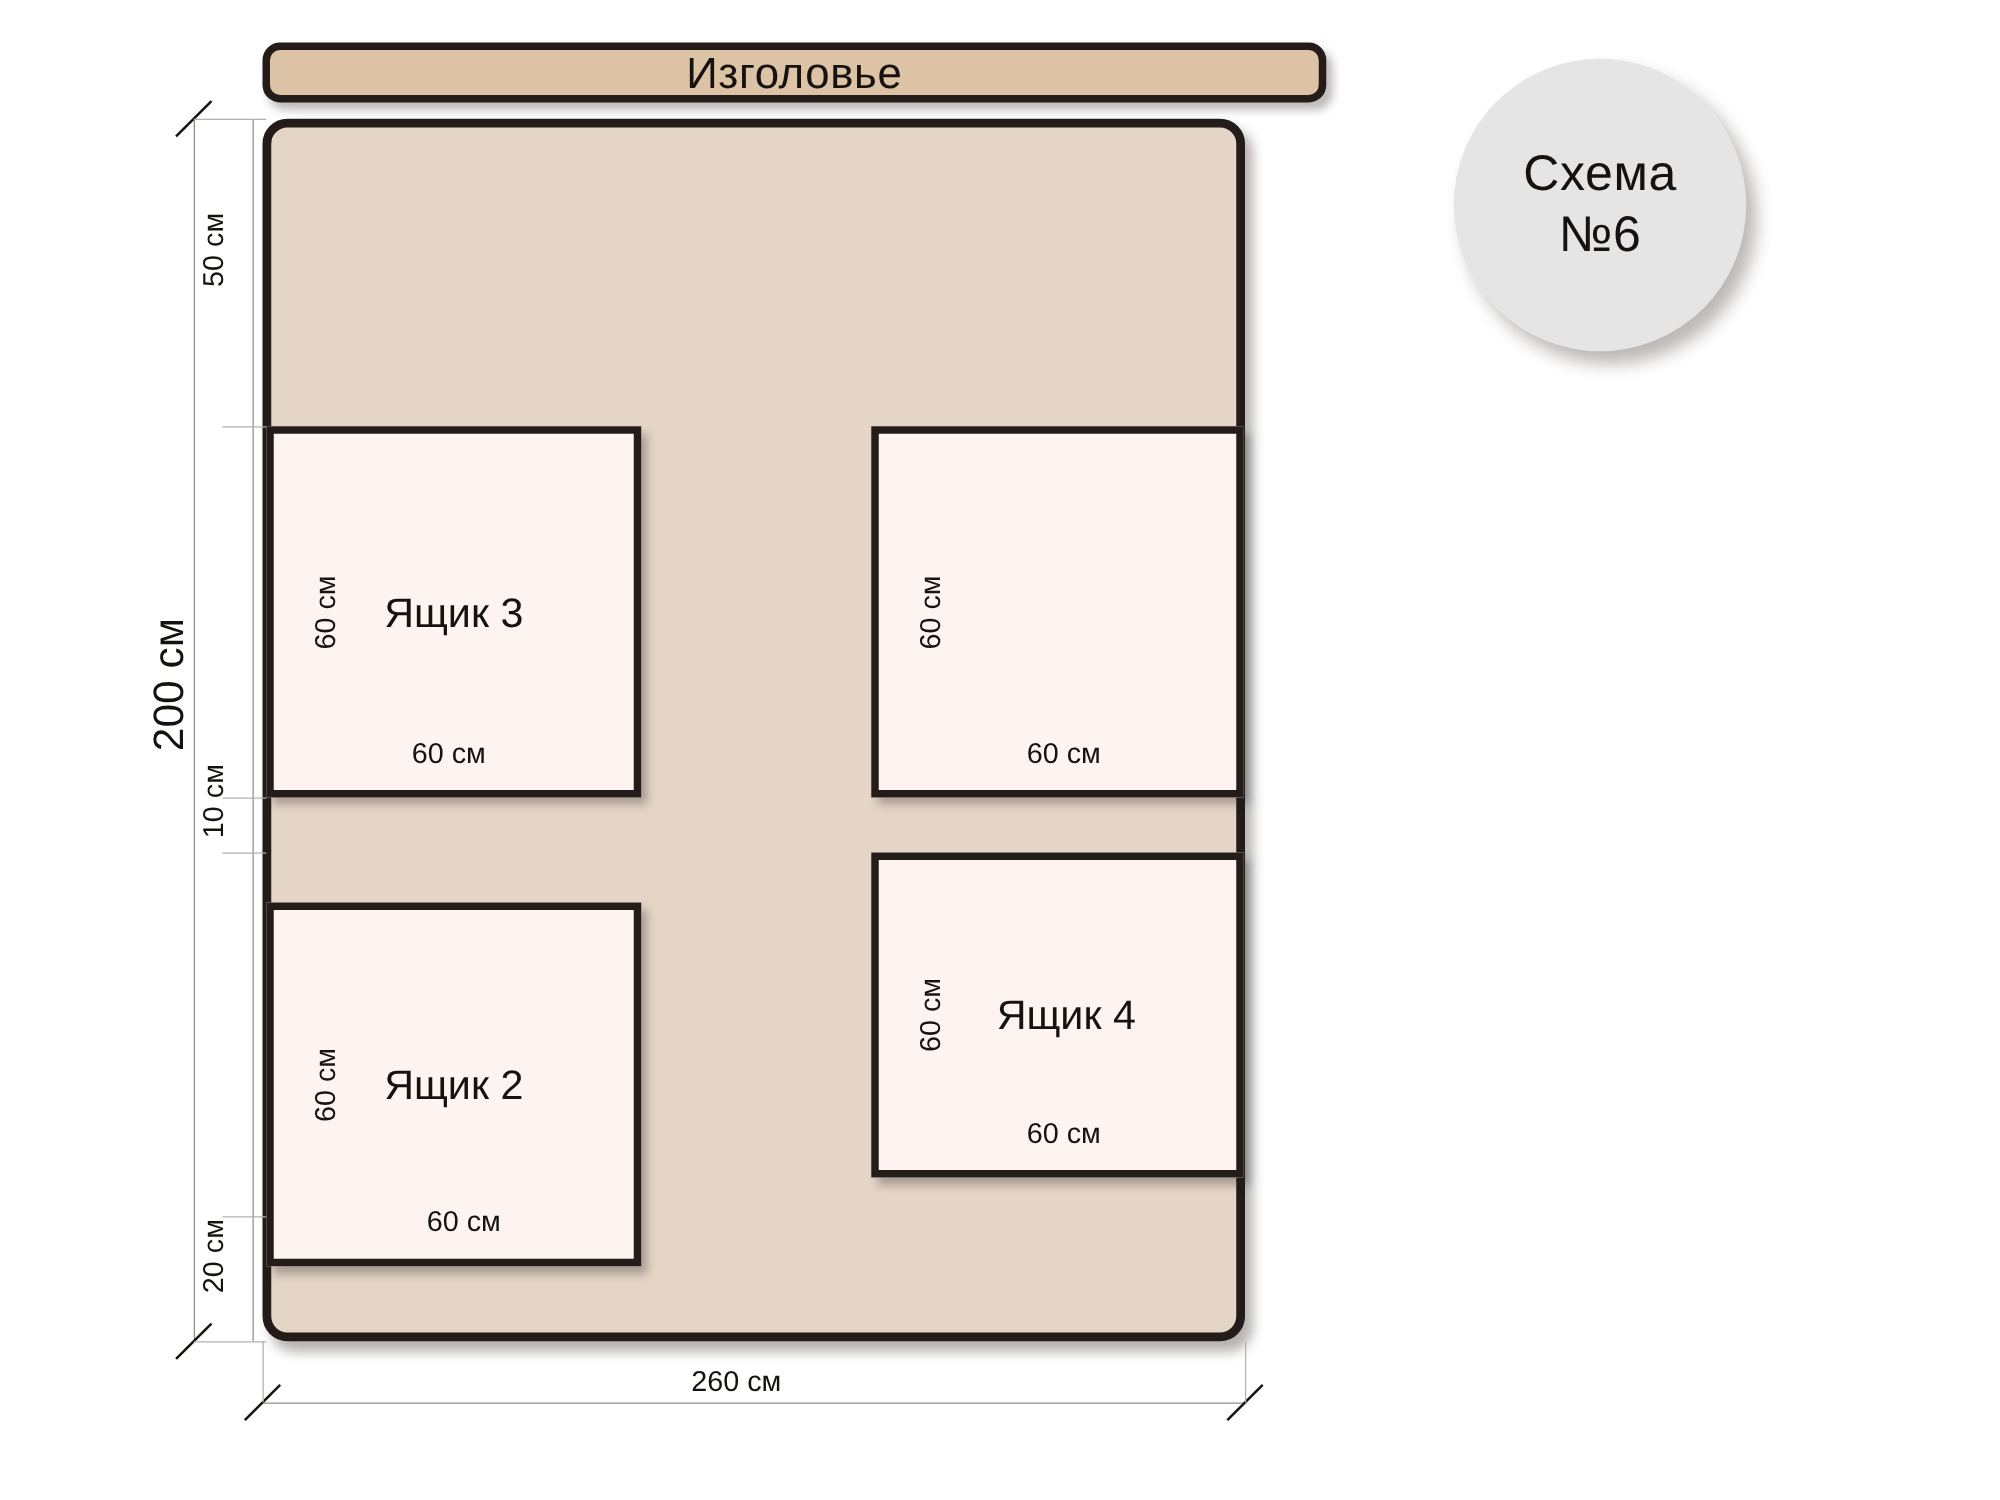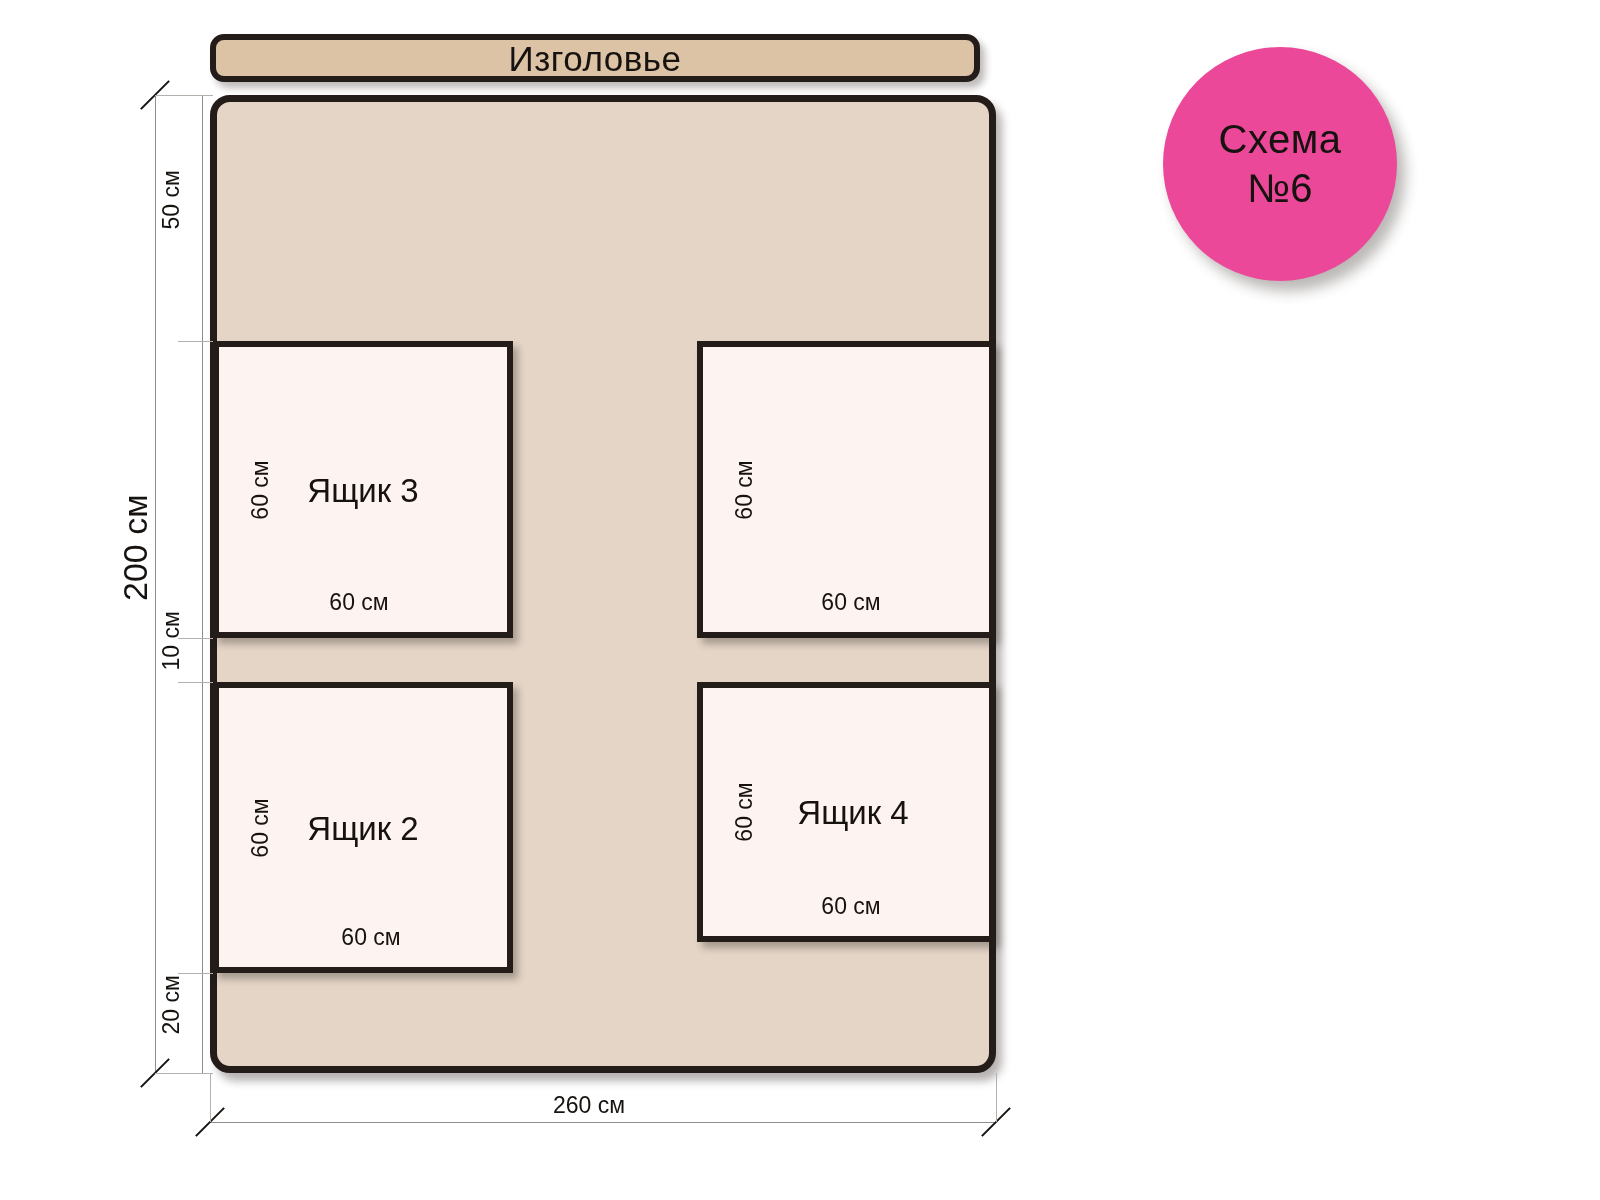--- a/index.html
+++ b/index.html
@@ -21,21 +21,21 @@
   .stage {
     position: absolute;
     inset: 0;
   }
 
   
   .headboard {
     position: absolute;
     left: 210px;
     top: 34px;
-    width: 770px;
+    width: 851px;
     height: 48px;
     background: #dcc3a6;
     border: 6px solid #231c19;
     border-radius: 14px;
     box-sizing: border-box;
     display: flex;
     align-items: center;
     justify-content: center;
     box-shadow: 5px 6px 7px rgba(40,30,25,0.30);
   }
@@ -63,21 +63,21 @@
 
   
   .drawer {
     position: absolute;
     background: #fdf3f0;
     border: 6px solid #231c19;
     box-sizing: border-box;
     box-shadow: 5px 6px 7px rgba(40,30,25,0.32);
   }
   .drawer-1 { left: 213px; top: 341px; width: 300px; height: 297px; }
-  .drawer-2 { left: 213px; top: 682px; width: 300px; height: 291px; }
+  .drawer-2 { left: 213px; top: 722px; width: 300px; height: 291px; }
   .drawer-3 { left: 697px; top: 341px; width: 298px; height: 297px; }
   .drawer-4 { left: 697px; top: 682px; width: 298px; height: 260px; }
 
   .drawer-name {
     position: absolute;
     left: 0;
     right: 0;
     top: 50%;
     transform: translateY(-50%);
     text-align: center;
@@ -155,21 +155,21 @@
   }
 
   
   .badge {
     position: absolute;
     left: 1163px;
     top: 47px;
     width: 234px;
     height: 234px;
     border-radius: 50%;
-    background: #ec4899;
+    background: #e5e5e5;
     display: flex;
     flex-direction: column;
     align-items: center;
     justify-content: center;
     box-shadow: 8px 10px 14px rgba(40,30,25,0.32);
   }
   .badge-line {
     font-size: 40px;
     color: #16120f;
     line-height: 1.22;

